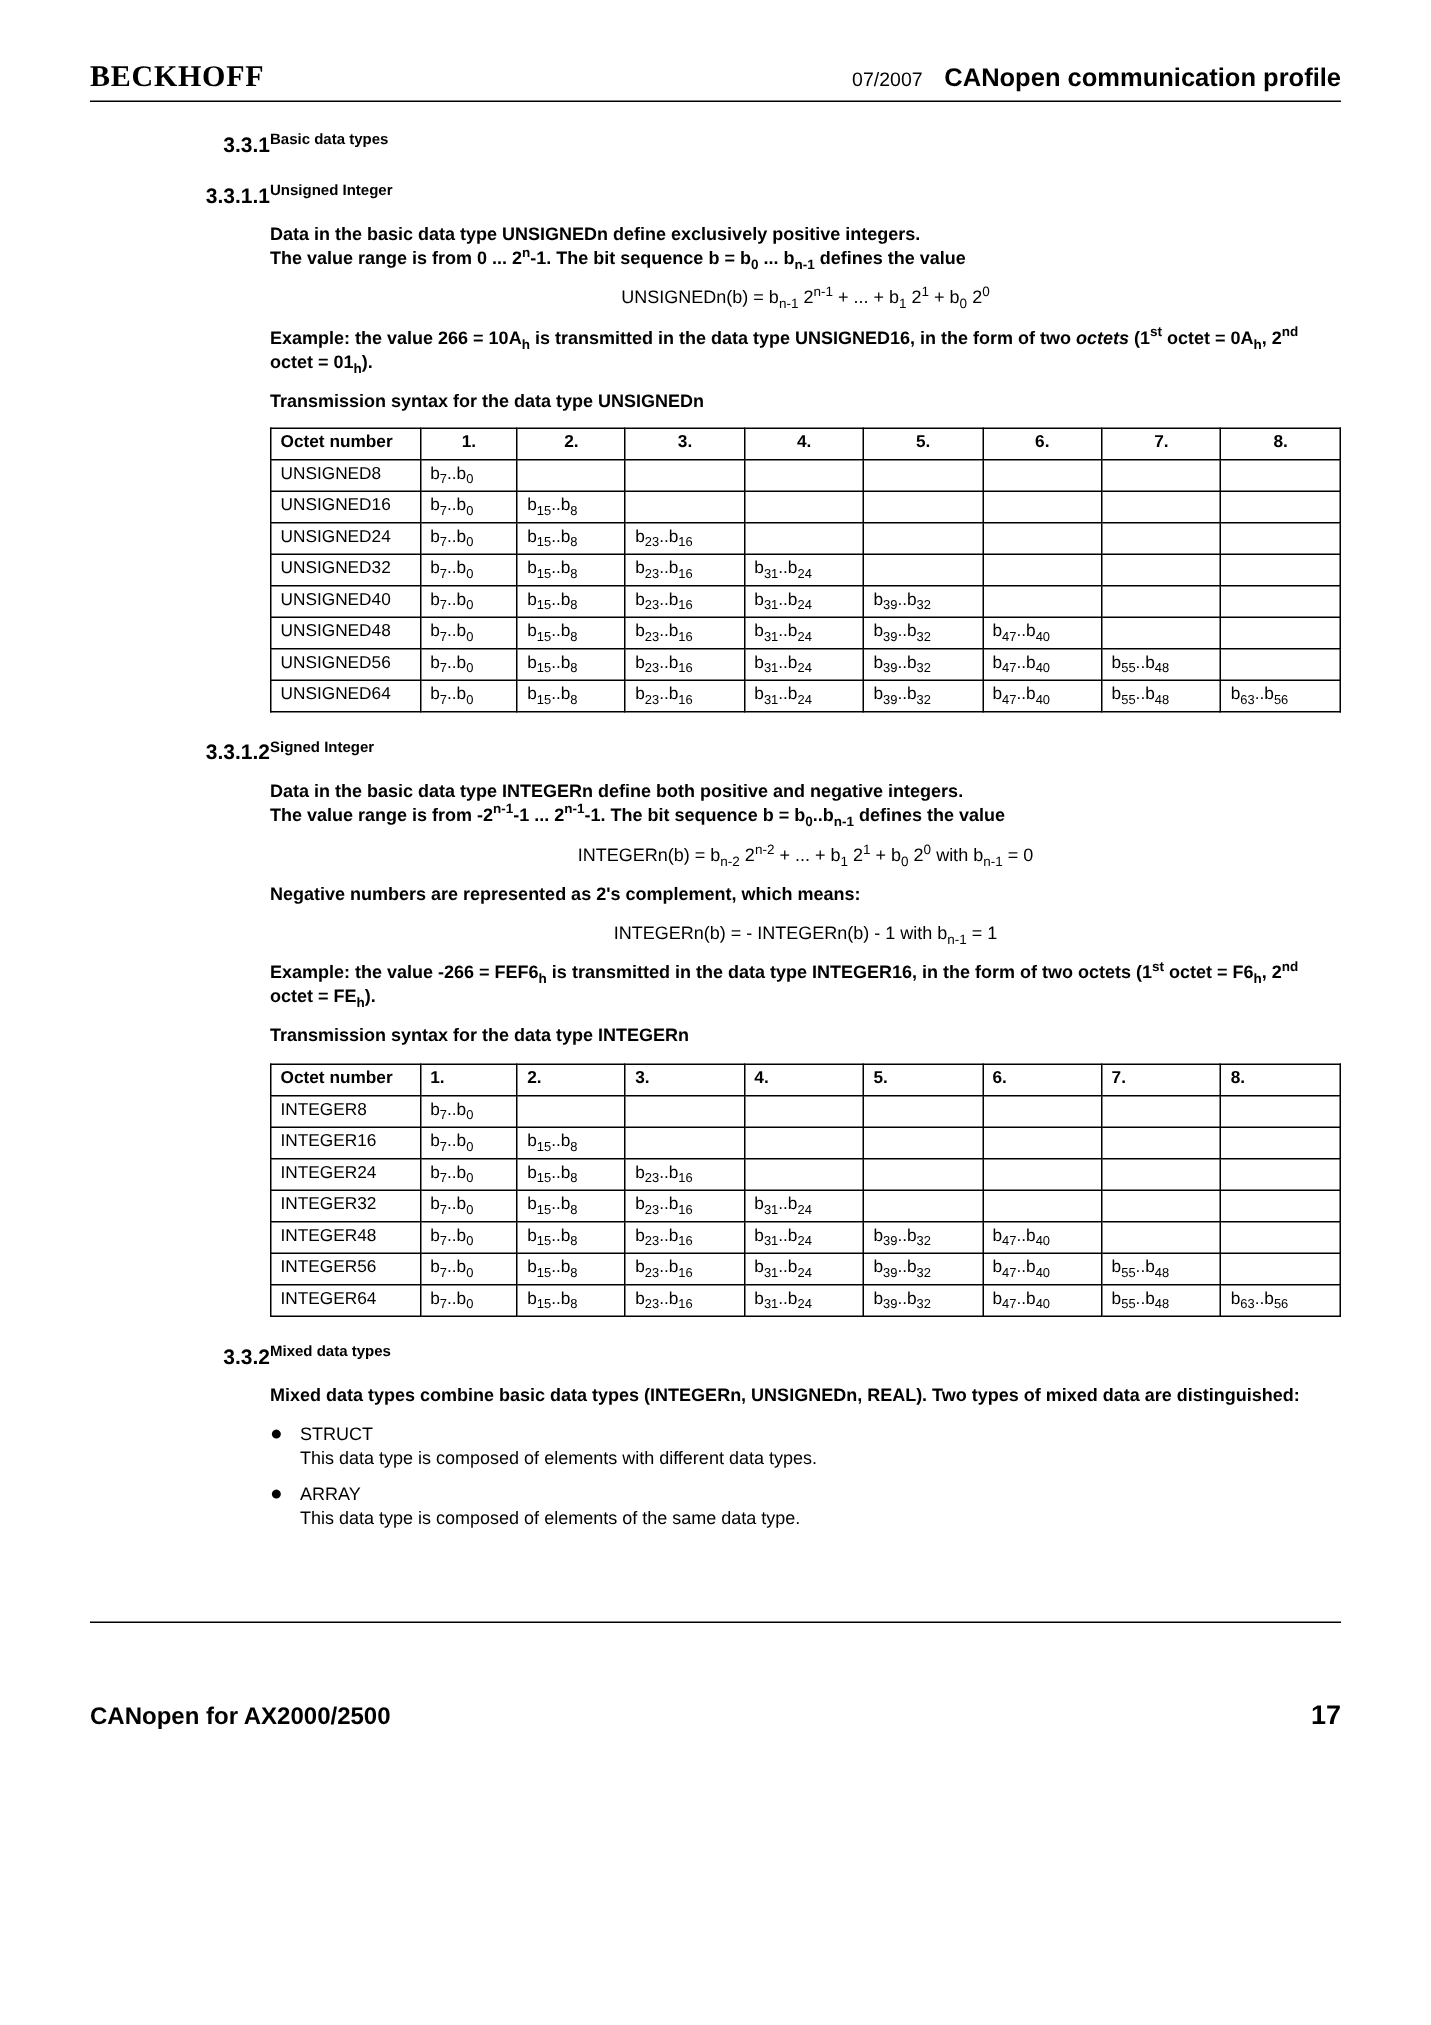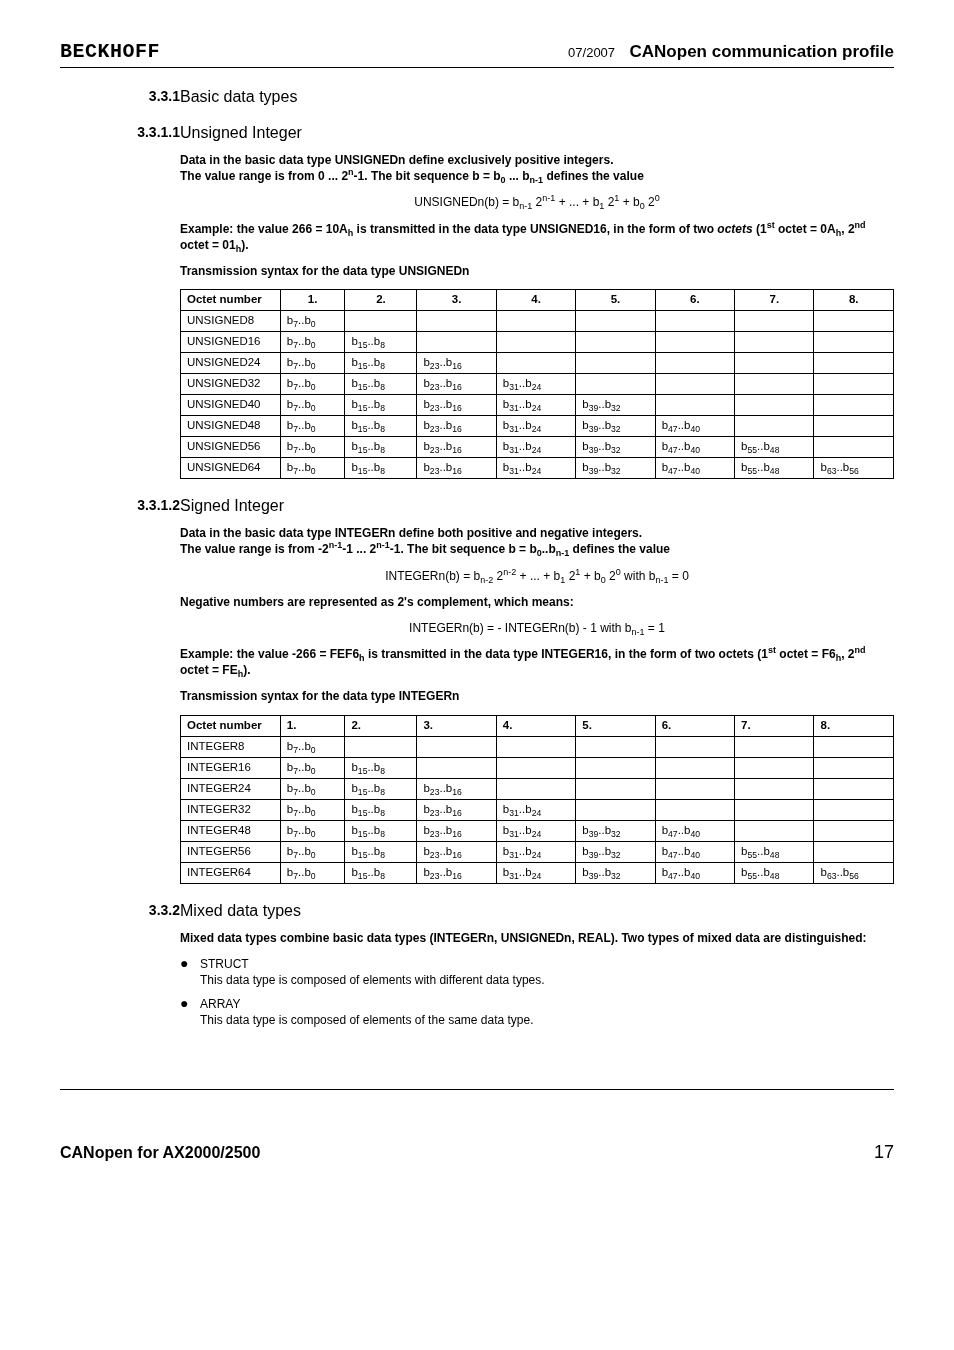--- a/index.html
+++ b/index.html
@@ -16,21 +16,21 @@
   }
   .header {
     display: flex;
     justify-content: space-between;
     align-items: baseline;
     border-bottom: 1px solid #000;
     padding-bottom: 4px;
     margin-bottom: 20px;
   }
   .header-left {
-    font-family: Liberation Mono, monospace;
+    font-family: Liberation Serif, serif;
     font-weight: 900;
     font-size: 20px;
     letter-spacing: 0.5px;
   }
   .header-right {
     font-size: 13px;
   }
   .header-right .profile {
     font-weight: bold;
     font-size: 17px;
@@ -41,22 +41,22 @@
     margin-bottom: 6px;
     text-align: right;
   }
   .sec-num {
     width: 120px;
     font-weight: bold;
     font-size: 14px;
     flex-shrink: 0;
   }
   .sec-title {
-    font-weight: normal;
-    font-size: 16px;
+    font-weight: bold;
+    font-size: 10px;
   }
   .body-indent {
     margin-left: 120px;
     font-size: 12px;
     line-height: 1.35;
   }
   .body-indent p {
     margin: 10px 0;
     font-weight: bold;
   }
@@ -120,21 +120,21 @@
     display: flex;
     justify-content: space-between;
     align-items: baseline;
   }
   .footer-left {
     font-weight: bold;
     font-size: 16px;
     margin-top: 48px;
   }
   .footer-right {
-    font-weight: normal;
+    font-weight: bold;
     font-size: 18px;
   }
 </style>
 </head>
 <body>
 
 <div class="page">
 
   <div class="header">
     <div class="header-left">BECKHOFF</div>

